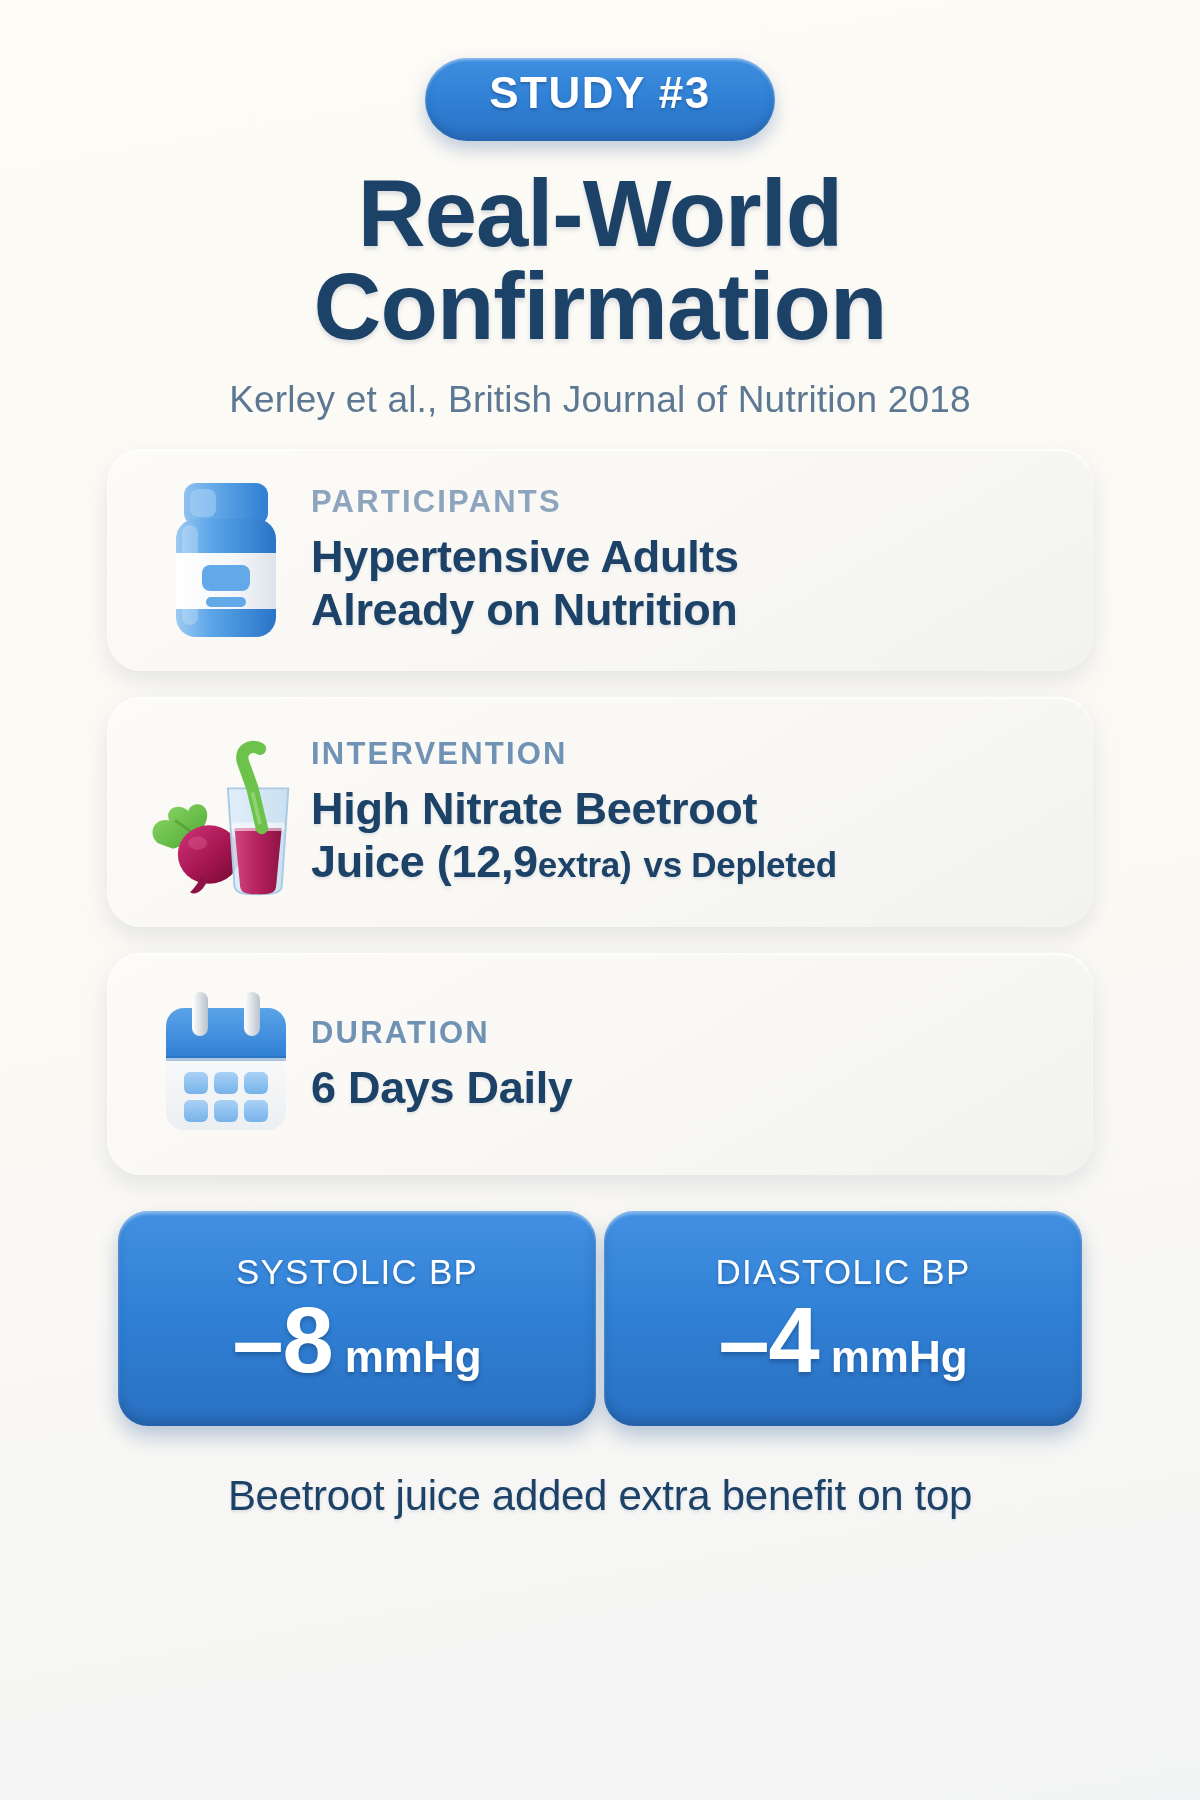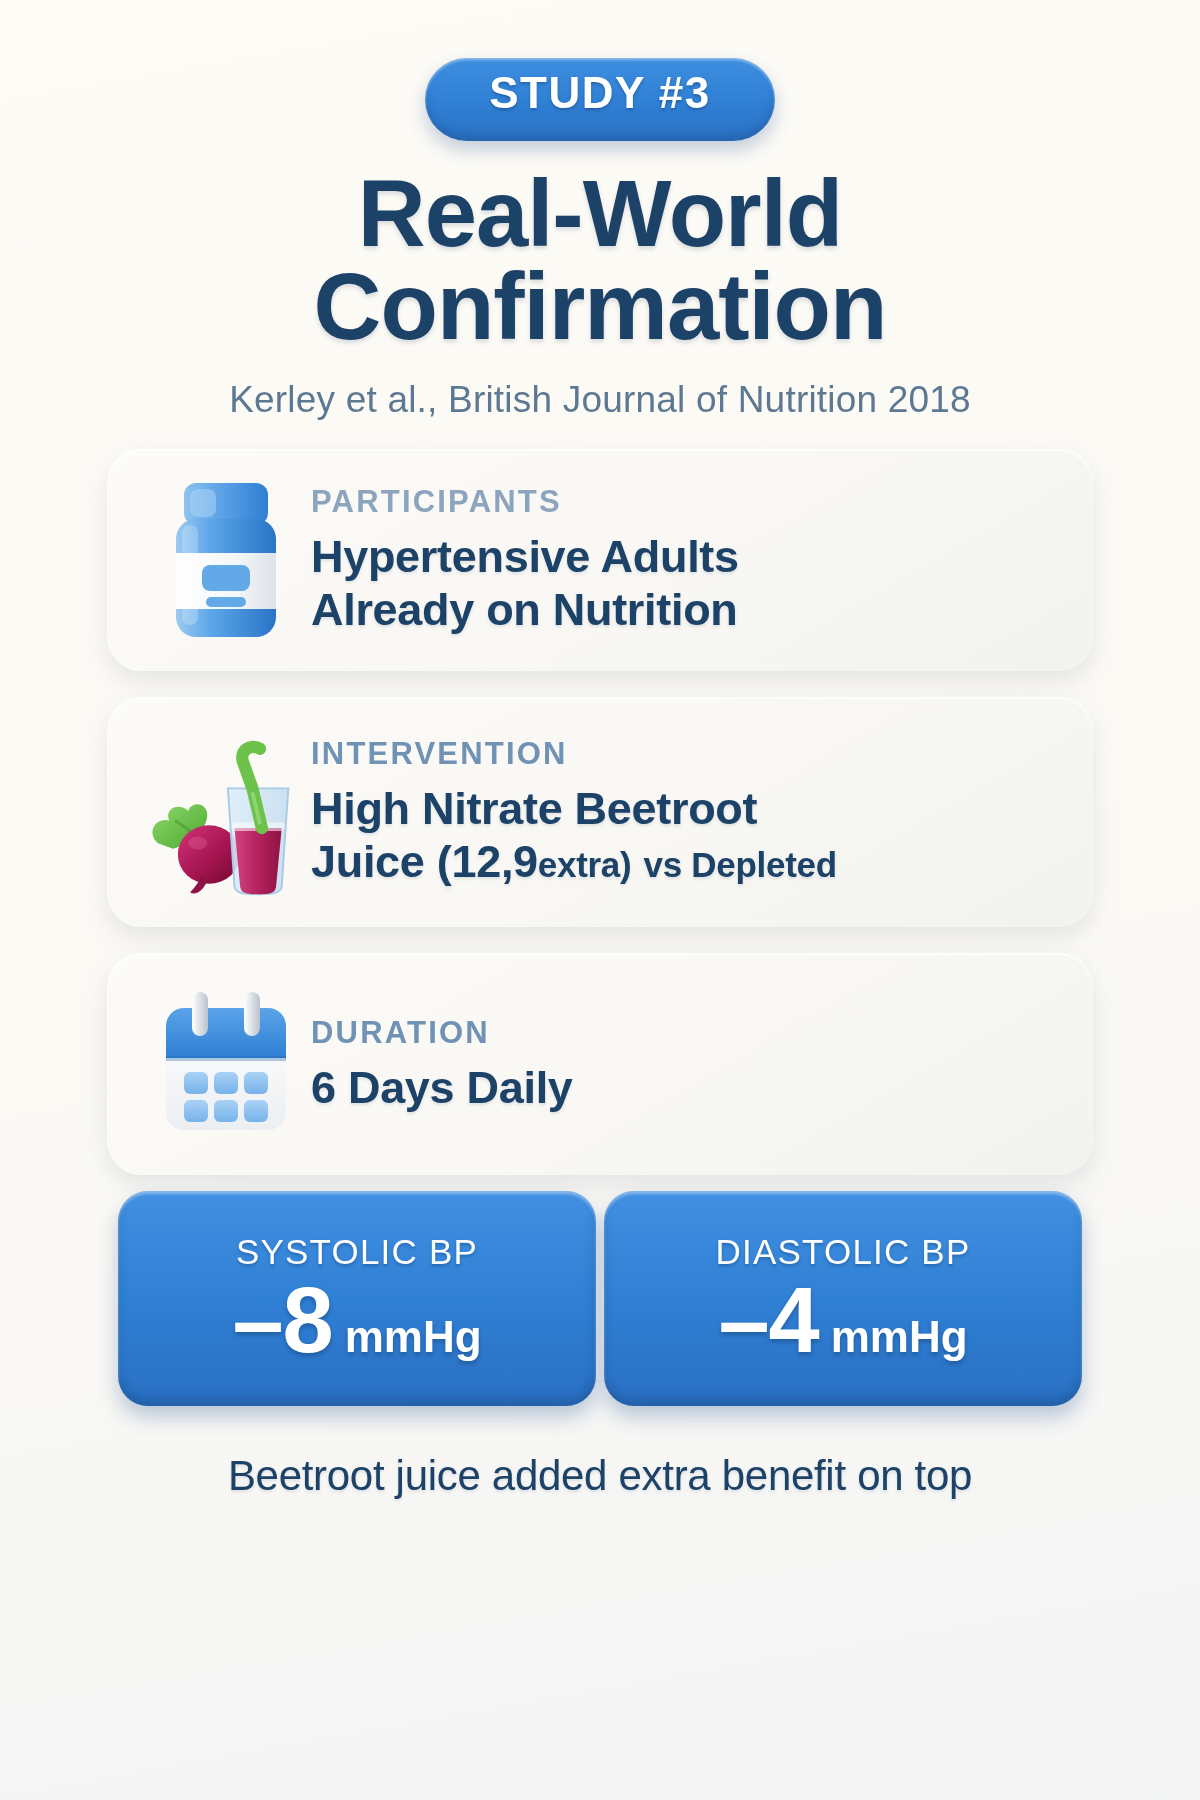--- a/index.html
+++ b/index.html
@@ -83,21 +83,21 @@
     color:#1d4268;
     font-size:45px;font-weight:bold;
     line-height:1.18;
     letter-spacing:-.3px;
     text-shadow:0 2px 3px rgba(160,170,185,.3);
   }
   .card-text .unit{font-size:35px;}
 
   
   .stats{
-    margin-top:16px;
+    margin-top:36px;
     width:1000px;
     display:flex;justify-content:center;gap:8px;
   }
   .stat{
     width:478px;height:215px;
     box-sizing:border-box;
     border-radius:30px;
     background:linear-gradient(180deg,#4190e2 0%,#2f7fd4 52%,#2a70c2 100%);
     box-shadow:0 11px 20px rgba(40,90,150,.3),inset 0 3px 3px rgba(255,255,255,.38),inset 0 -7px 10px rgba(20,60,110,.3);
     display:flex;flex-direction:column;align-items:center;justify-content:center;

